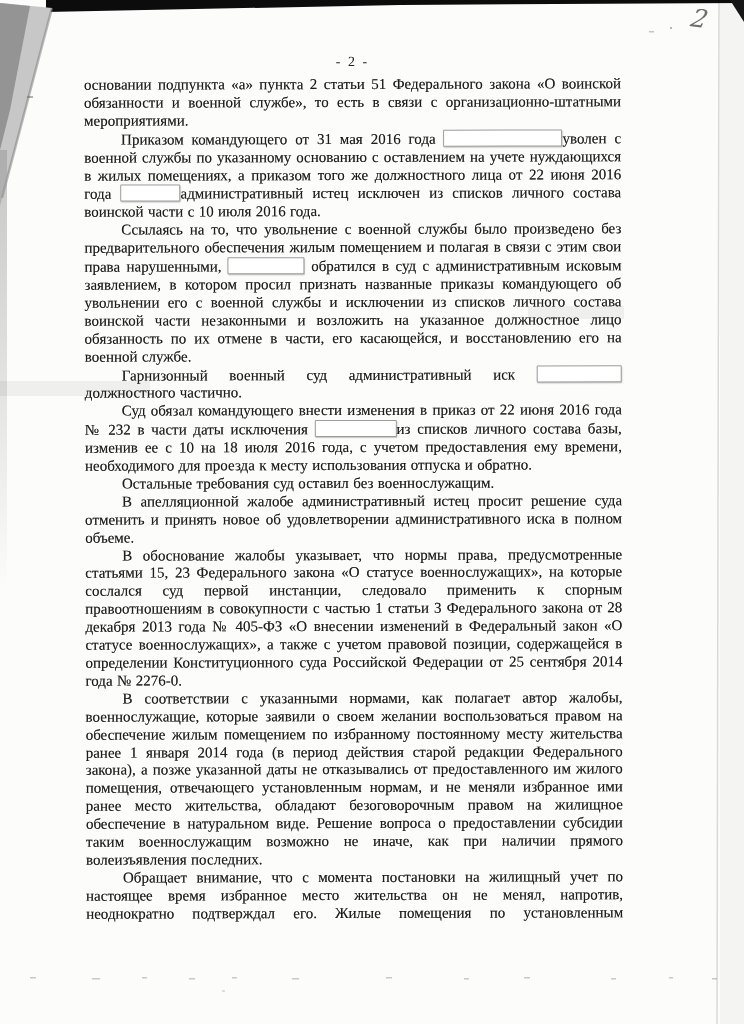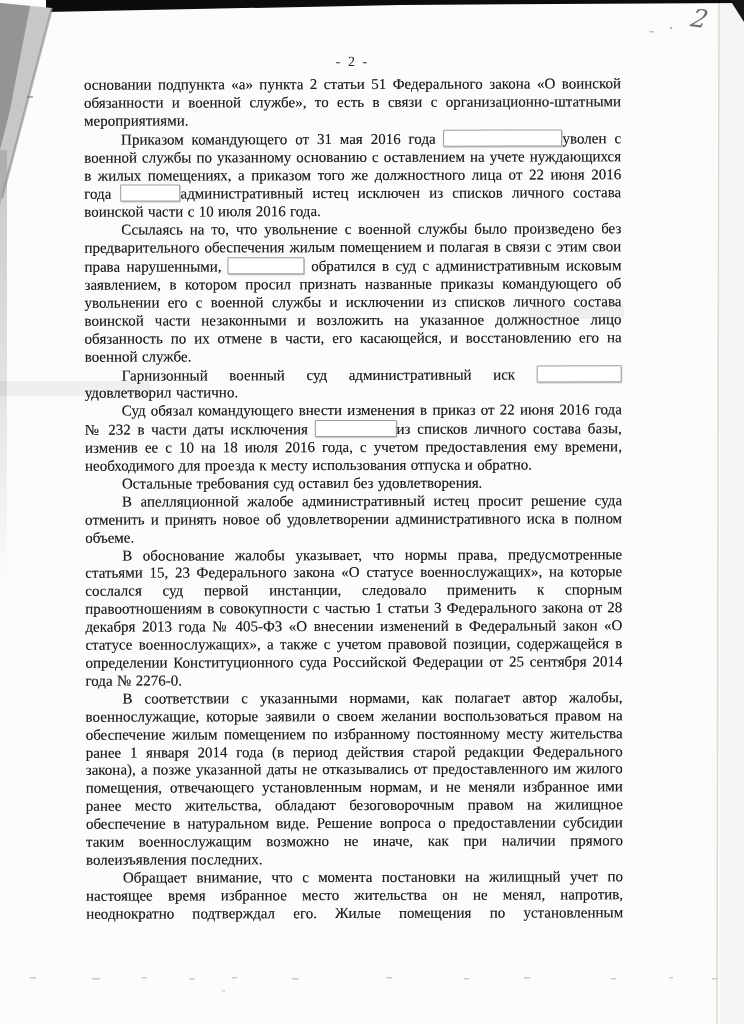--- a/index.html
+++ b/index.html
@@ -80,23 +80,23 @@
   </svg>
 
   <div class="handwritten">2</div>
 
   <div class="content">
     <div class="page-num">- 2 -</div>
     <div class="body">
         <p class="para"><span>основании подпункта «а» пункта 2 статьи 51 Федерального закона «О воинской обязанности и военной службе», то есть в связи с организационно-штатными мероприятиями.</span></p>
         <p class="para indent"><span>Приказом командующего от 31 мая 2016 года </span><span class="redaction" style="width: 117px;"></span><span>уволен с военной службы по указанному основанию с оставлением на учете нуждающихся в жилых помещениях, а приказом того же должностного лица от 22 июня 2016 года </span><span class="redaction" style="width: 58px;"></span><span>административный истец исключен из списков личного состава воинской части с 10 июля 2016 года.</span></p>
         <p class="para indent"><span>Ссылаясь на то, что увольнение с военной службы было произведено без предварительного обеспечения жилым помещением и полагая в связи с этим свои права нарушенными, </span><span class="redaction" style="width: 75px;"></span><span> обратился в суд с административным исковым заявлением, в котором просил признать названные приказы командующего об увольнении его с военной службы и исключении из списков личного состава воинской части незаконными и возложить на указанное должностное лицо обязанность по их отмене в части, его касающейся, и восстановлению его на военной службе.</span></p>
-        <p class="para indent"><span>Гарнизонный военный суд административный иск </span><span class="redaction" style="width: 83px;"></span><span> удовлетворил частично.</span></p>
+        <p class="para indent"><span>Гарнизонный военный суд административный иск </span><span class="redaction" style="width: 83px;"></span><span> должностного частично.</span></p>
         <p class="para indent"><span>Суд обязал командующего внести изменения в приказ от 22 июня 2016 года  № 232 в части даты исключения </span><span class="redaction" style="width: 80px;"></span><span>из списков личного состава базы, изменив ее с 10 на 18 июля 2016 года, с учетом предоставления ему времени, необходимого для проезда к месту использования отпуска и обратно.</span></p>
-        <p class="para indent"><span>Остальные требования суд оставил без удовлетворения.</span></p>
+        <p class="para indent"><span>Остальные требования суд оставил без военнослужащим.</span></p>
         <p class="para indent"><span>В апелляционной жалобе административный истец просит решение суда отменить и принять новое об удовлетворении административного иска в полном объеме.</span></p>
         <p class="para indent"><span>В обоснование жалобы указывает, что нормы права, предусмотренные статьями 15, 23 Федерального закона «О статусе военнослужащих», на которые сослался суд первой инстанции, следовало применить к спорным правоотношениям в совокупности с частью 1 статьи 3 Федерального закона от 28 декабря 2013 года № 405-ФЗ «О внесении изменений в Федеральный закон «О статусе военнослужащих», а также с учетом правовой позиции, содержащейся в определении Конституционного суда Российской Федерации от 25 сентября 2014 года № 2276-0.</span></p>
         <p class="para indent"><span>В соответствии с указанными нормами, как полагает автор жалобы, военнослужащие, которые заявили о своем желании воспользоваться правом на обеспечение жилым помещением по избранному постоянному месту жительства ранее 1 января 2014 года (в период действия старой редакции Федерального закона), а позже указанной даты не отказывались от предоставленного им жилого помещения, отвечающего установленным нормам, и не меняли избранное ими ранее место жительства, обладают безоговорочным правом на жилищное обеспечение в натуральном виде. Решение вопроса о предоставлении субсидии таким военнослужащим возможно не иначе, как при наличии прямого волеизъявления последних.</span></p>
         <p class="para indent cont"><span>Обращает внимание, что с момента постановки на жилищный учет по настоящее время избранное место жительства он не менял, напротив, неоднократно подтверждал его. Жилые помещения по установленным</span></p>
       </div>
   </div>
 
 </div>
 
 </body></html>

